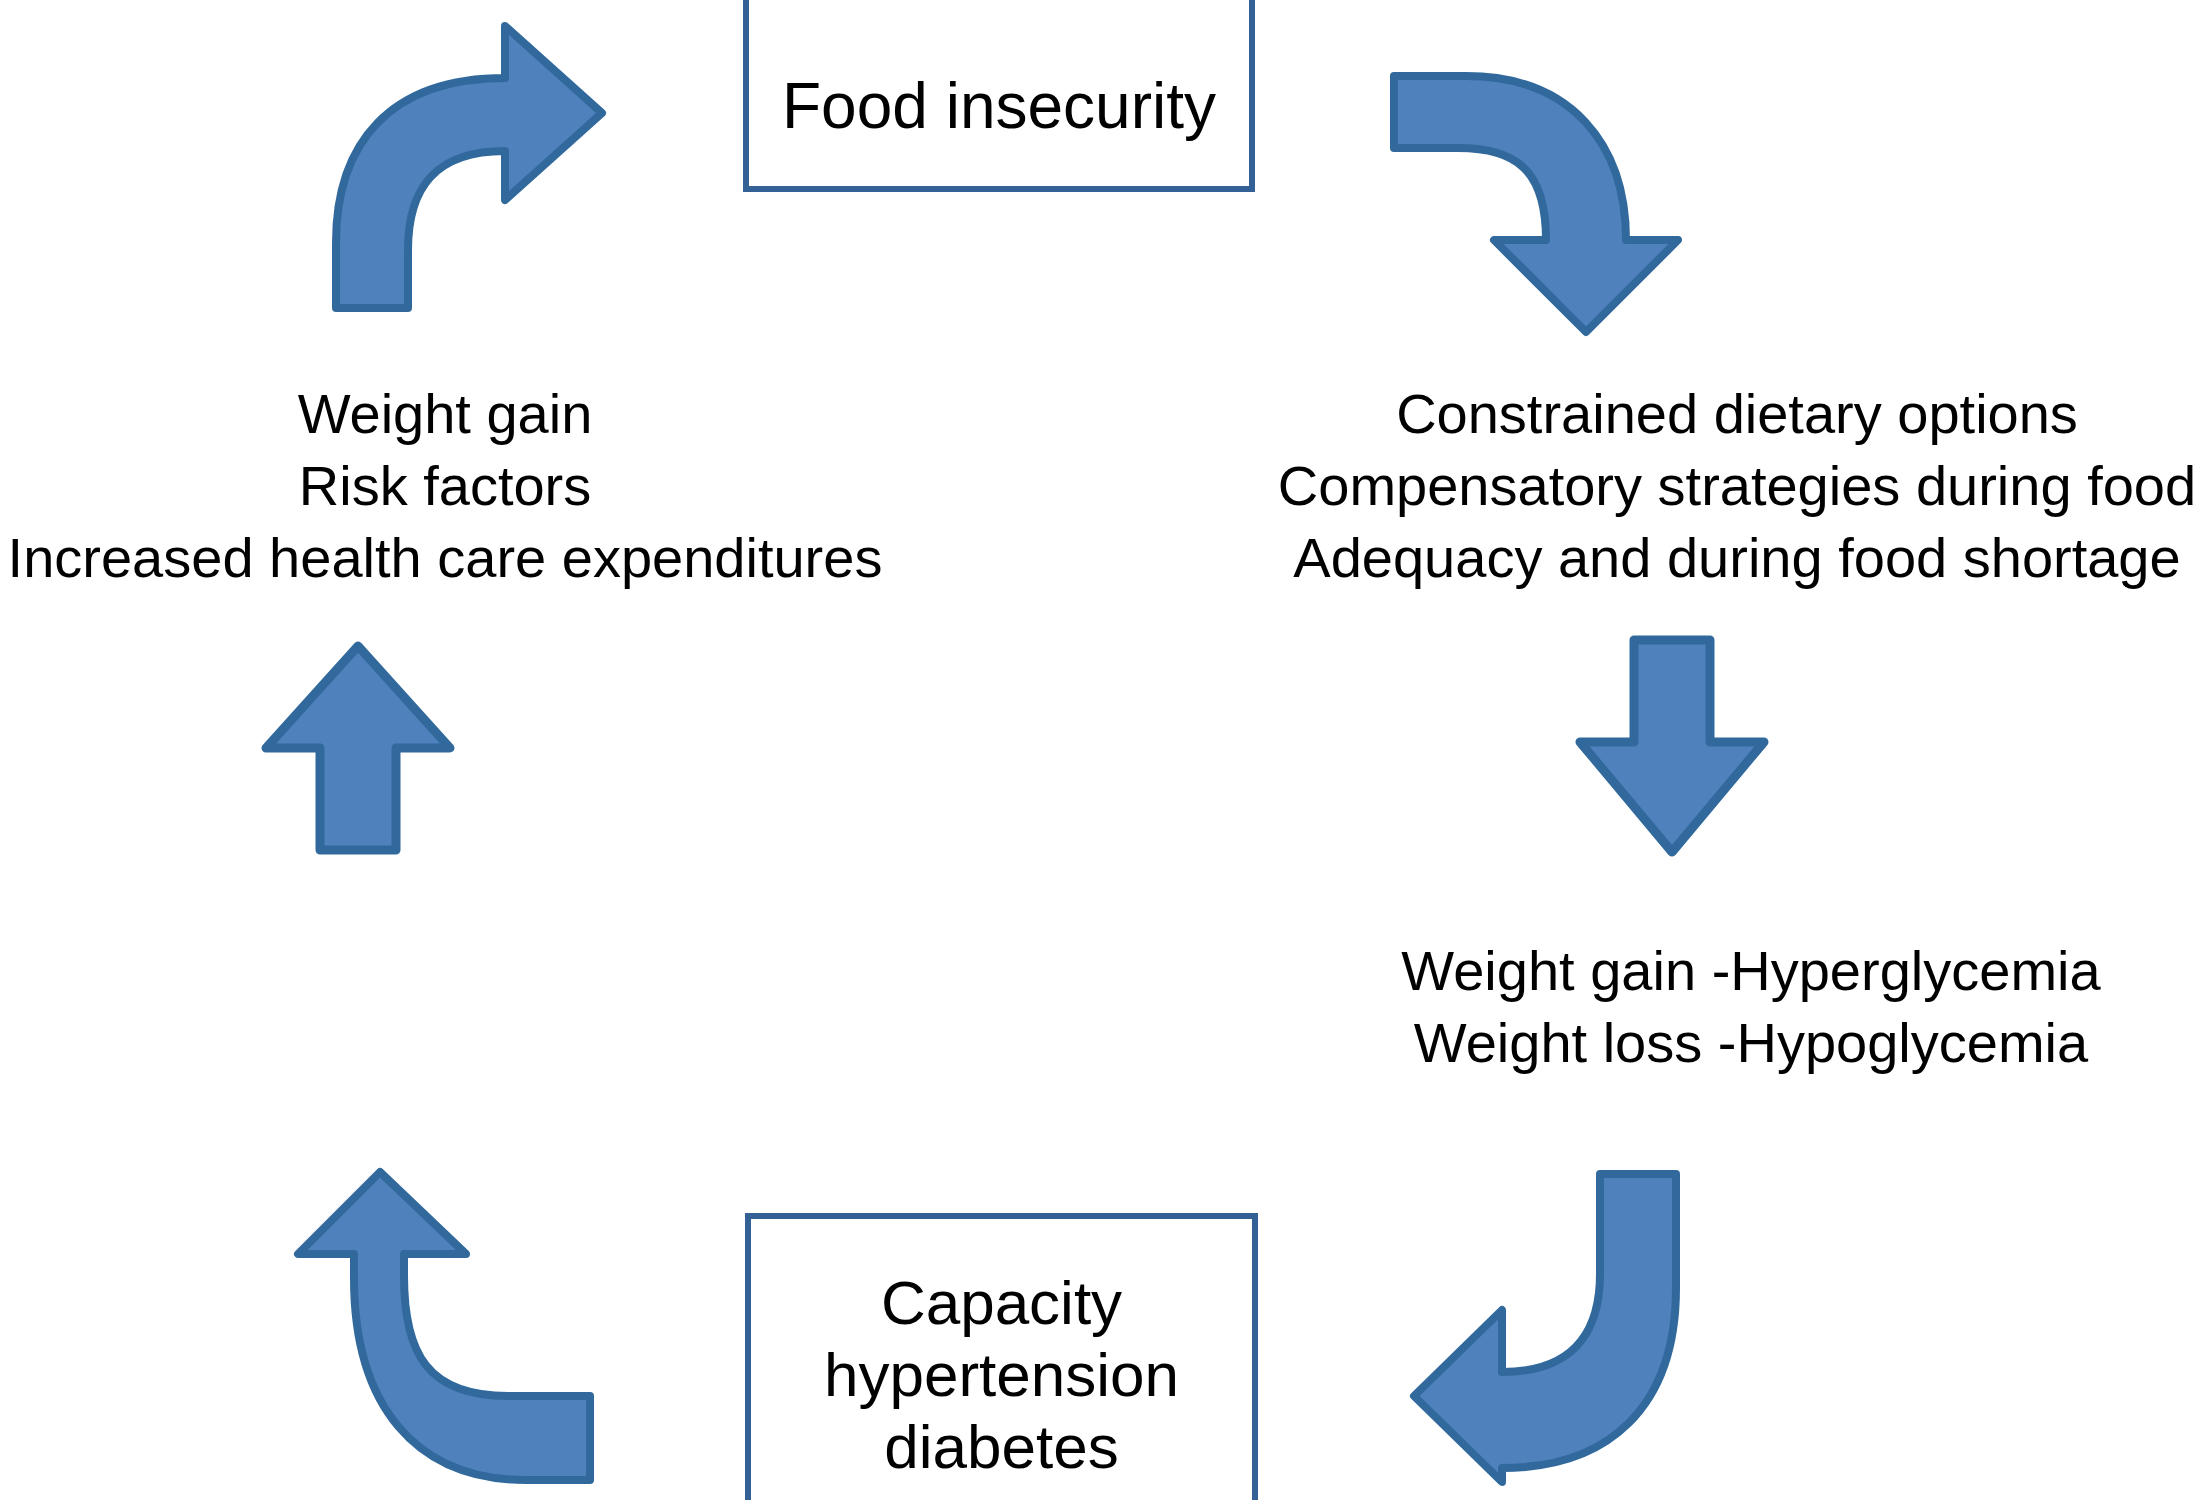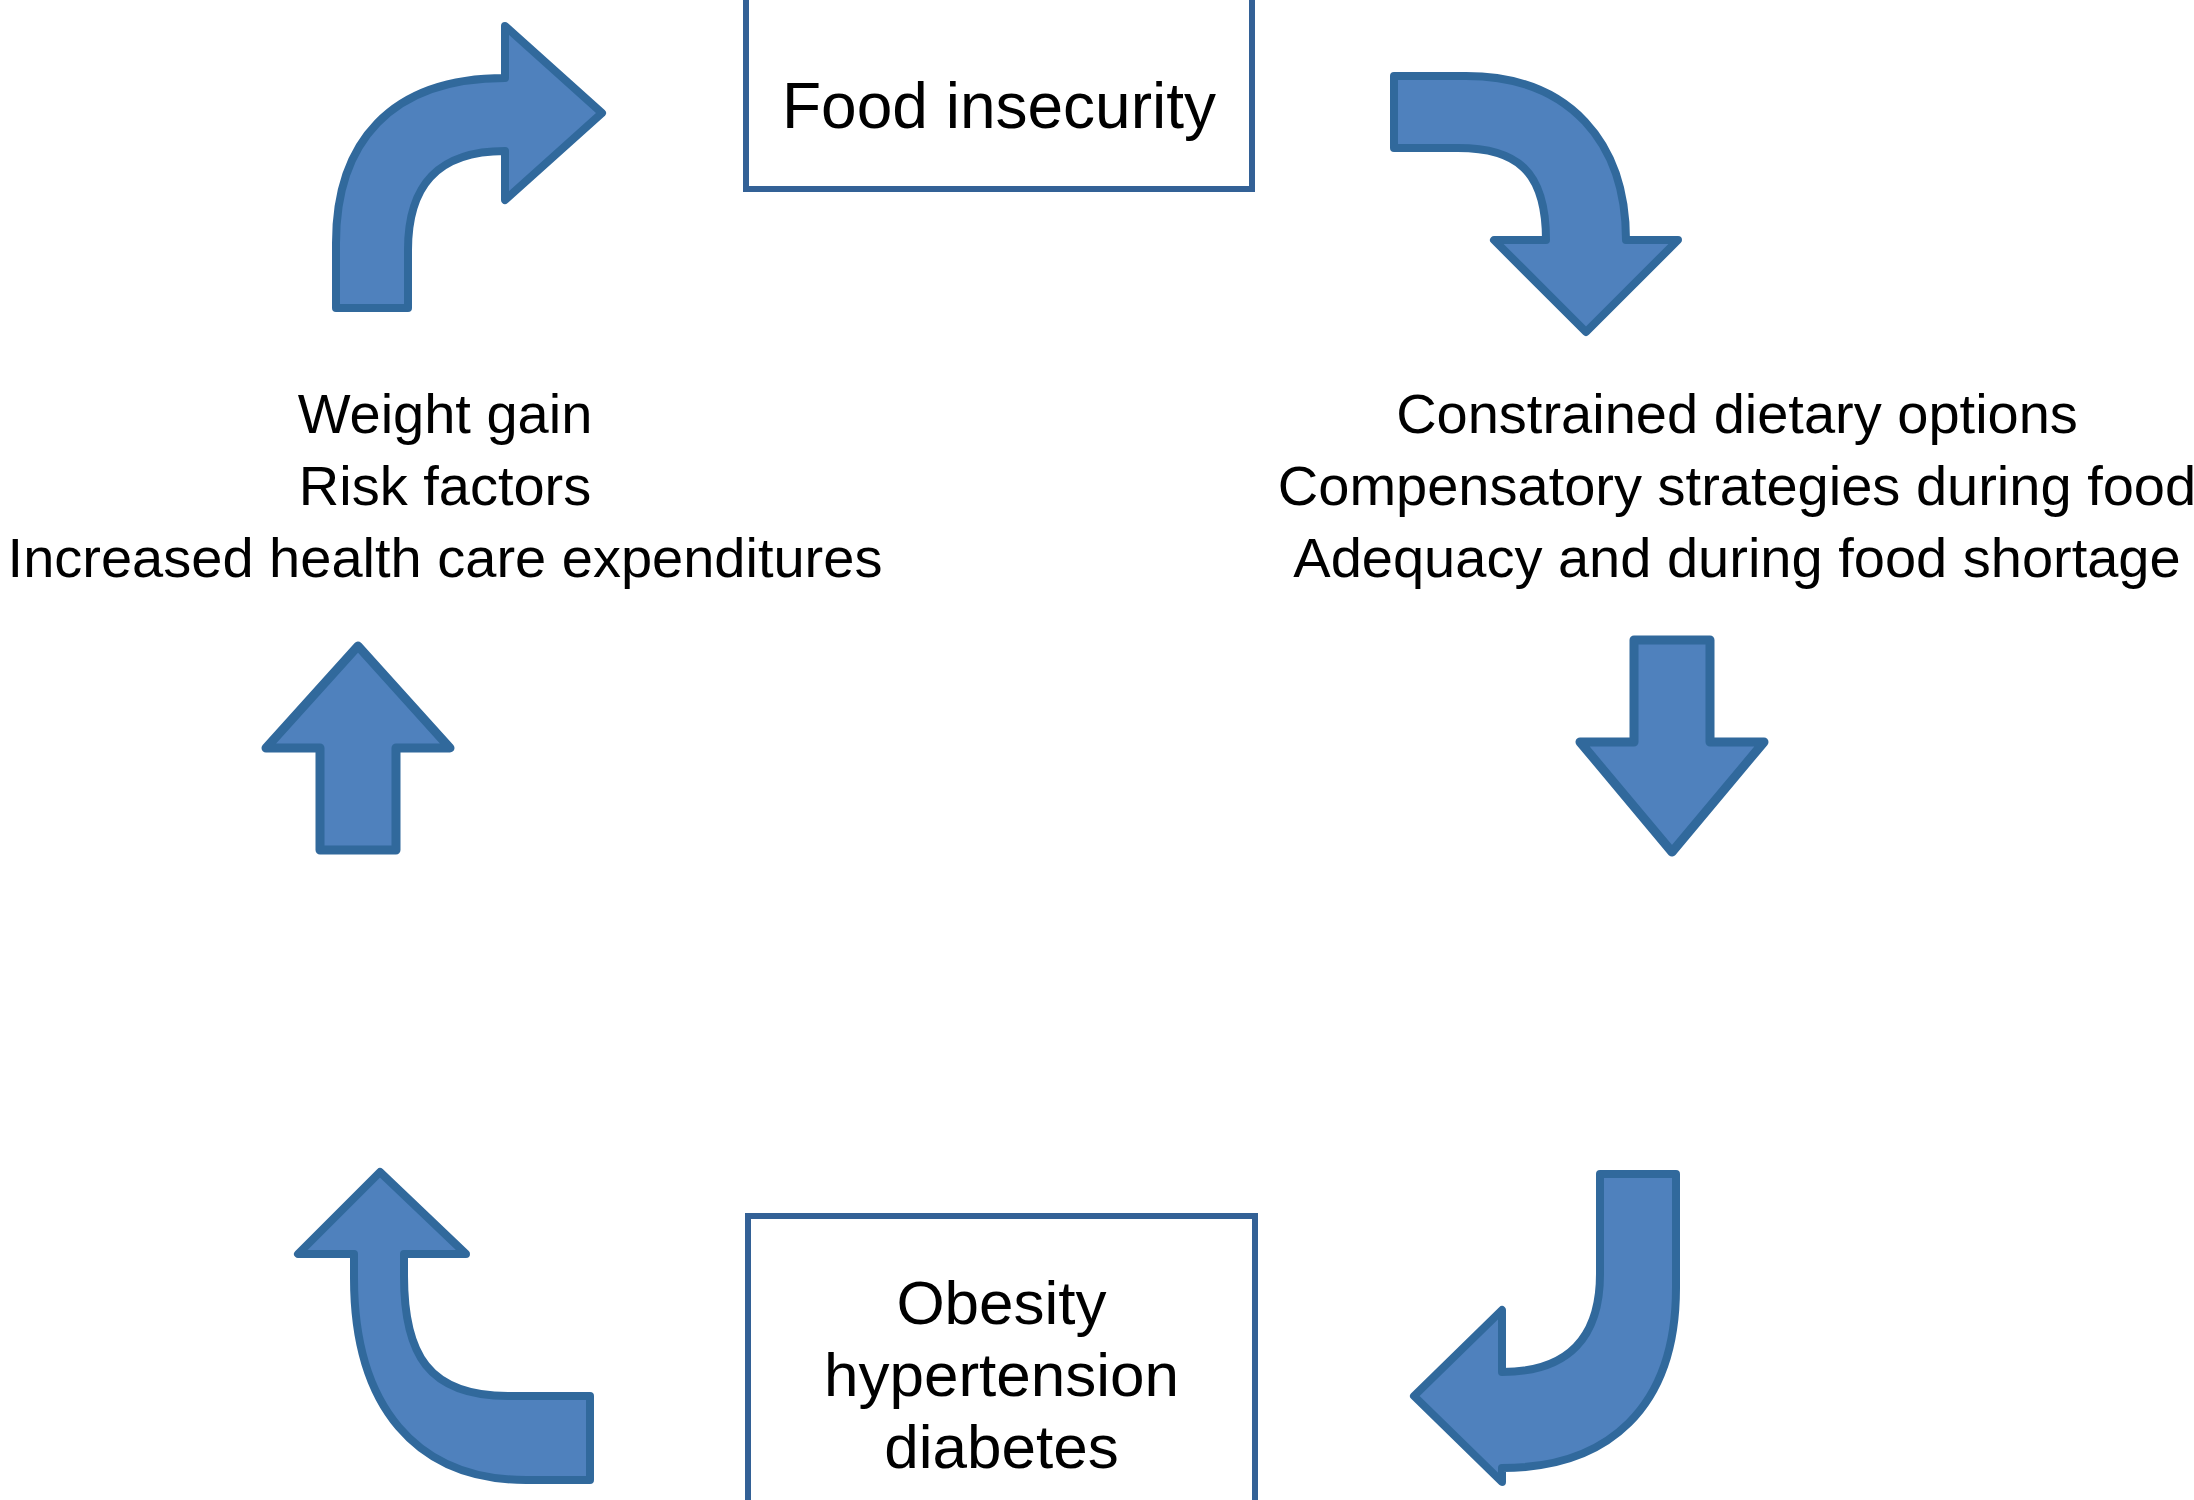--- a/index.html
+++ b/index.html
@@ -99,34 +99,36 @@
 </head>
 <body>
 
 <div id="stage">
 
   <div id="box-food-insecurity" class="node-box">
     <span class="box-text">Food insecurity</span>
   </div>
 
   <div id="box-obesity" class="node-box">
-    <span class="box-text">Obesity
+    <span class="box-text">Capacity
 hypertension
 diabetes</span>
   </div>
 
   <div id="text-weight-gain-risk" class="text-block">Weight gain
 Risk factors
 Increased health care expenditures</div>
 
   <div id="text-constrained-dietary" class="text-block">Constrained dietary options
 Compensatory strategies during food
 Adequacy and during food shortage</div>
 
 
+  <div id="text-weight-gain-loss" class="text-block">Weight gain -Hyperglycemia
+Weight loss -Hypoglycemia</div>
 
   <div id="arrow-curve-bottomleft-to-top" class="arrow">
     <svg viewBox="0 0 300 300" width="300" height="300" aria-hidden="true">
       <path d="M 6 300
                L 6 235
                C 6 135, 60 70, 175 70
                L 175 18
                L 272 105
                L 175 192
                L 175 143

